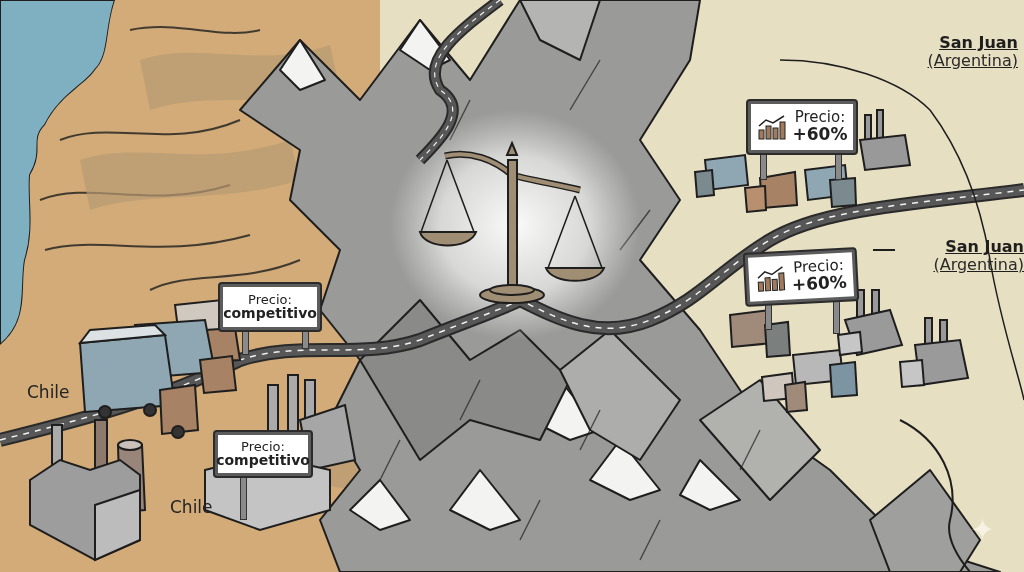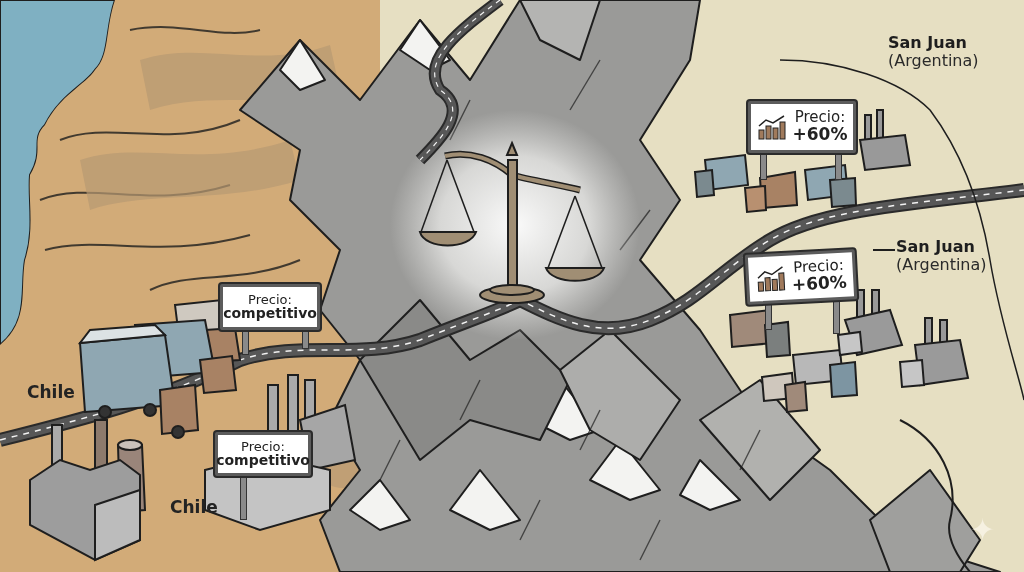--- a/index.html
+++ b/index.html
@@ -1,21 +1,21 @@
 <!DOCTYPE html>
 <html><head>
 <meta charset="utf-8">
 <style>
   html, body { margin:0; padding:0; background:#e6dfc2; }
   body { width:1024px; height:572px; overflow:hidden; position:relative; font-family:"DejaVu Sans", sans-serif; }
   #scene { position:absolute; left:0; top:0; width:1024px; height:572px; }
-  .label { position:absolute; color:#1e1e1e; text-align:left; line-height:1.1; }
+  .label { position:absolute; color:#1e1e1e; text-align:right; line-height:1.1;text-decoration:underline; }
   .label .name { font-weight:bold; font-size:16px; display:block; }
   .label .sub { font-size:16px; display:block; color:#2a2a2a; }
-  .country { position:absolute; font-size:17px; font-weight:bold; color:#232323; }
+  .country { position:absolute; font-size:17px; font-weight:normal; color:#232323; }
   .sign { position:absolute; background:#fff; border:3px solid #5c5c5c; box-shadow:0 0 0 2px #2b2b2b; border-radius:2px; display:flex; align-items:center; justify-content:center; }
   .sign .txt { text-align:center; line-height:1.05; color:#222; }
   .sign .t1 { font-size:13px; display:block; }
   .sign .t2 { font-size:14px; font-weight:bold; display:block; }
   .sign.up .t1 { font-size:15px; }
   .sign.up .t2 { font-size:17px; }
   .post { position:absolute; width:5px; background:#8a8a8a; border:1px solid #333; }
   .sparkle { position:absolute; color:#f6f1e1; font-size:30px; }
 </style>
 </head>

